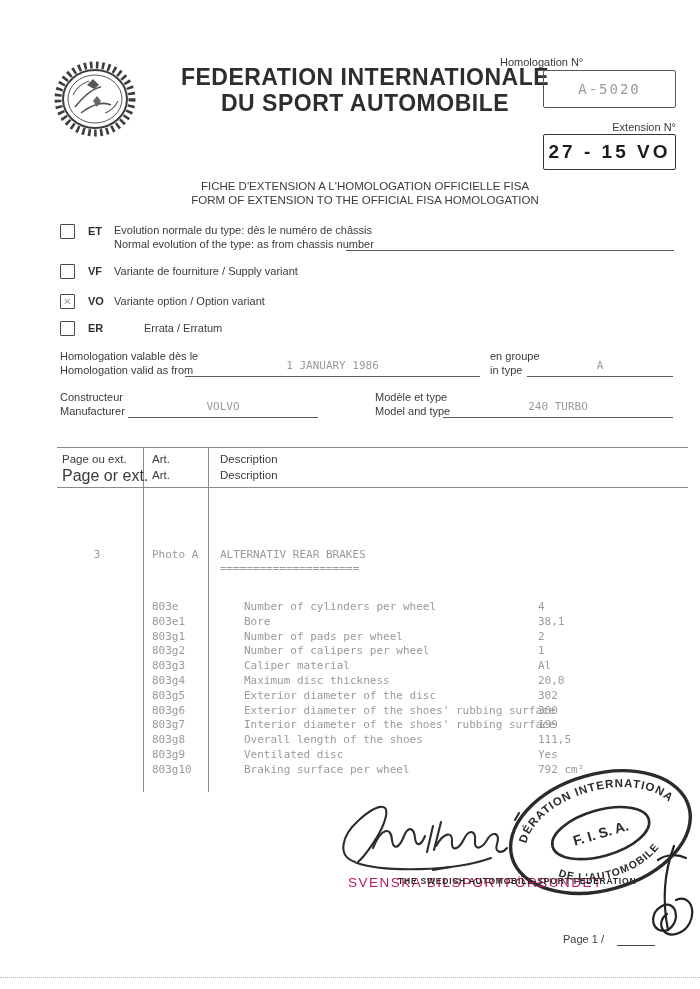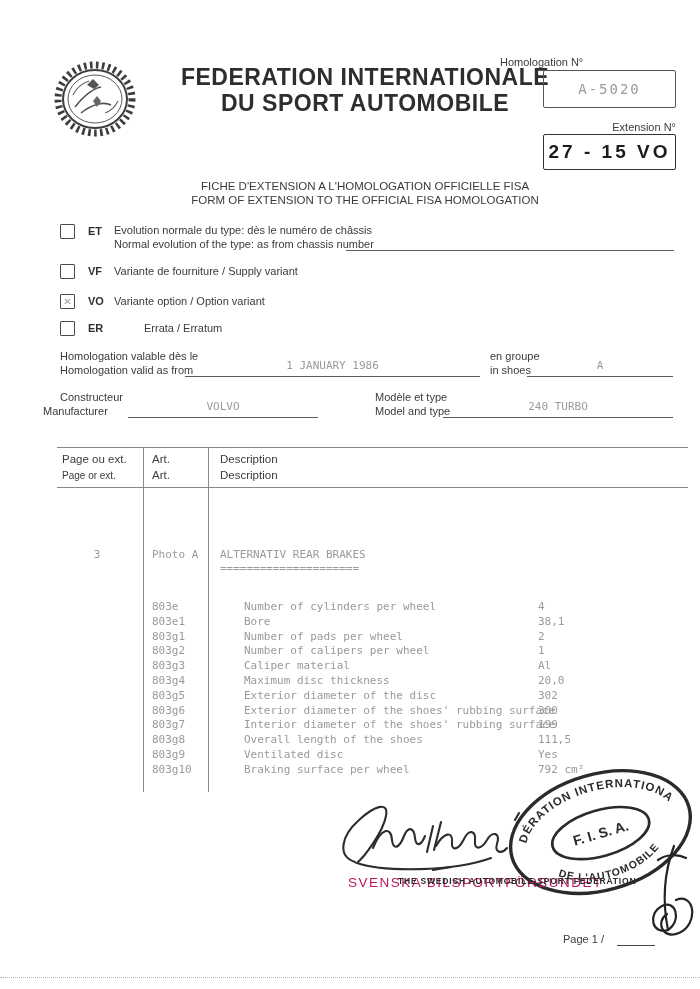--- a/index.html
+++ b/index.html
@@ -84,40 +84,40 @@
 
   <div class="abs cb" style="left:60px;top:321px;"></div>
   <div class="abs code" style="left:88px;top:322px;">ER</div>
   <div class="abs lbl" style="left:114px;top:322px;margin-left:30px;">Errata / Erratum</div>
 
   <div class="abs lbl" style="left:60px;top:350px;">Homologation valable dès le</div>
   <div class="abs lbl" style="left:60px;top:364px;">Homologation valid as from</div>
   <div class="abs fill-line" style="left:185px;top:365px;width:295px;"></div>
   <div class="abs mono typed-center" style="left:185px;top:359px;width:295px;">1 JANUARY 1986</div>
   <div class="abs lbl" style="left:490px;top:350px;">en groupe</div>
-  <div class="abs lbl" style="left:490px;top:364px;">in shoes</div>
+  <div class="abs lbl" style="left:490px;top:364px;">in type</div>
   <div class="abs fill-line" style="left:527px;top:365px;width:146px;"></div>
   <div class="abs mono typed-center" style="left:527px;top:359px;width:146px;">A</div>
 
   <div class="abs lbl" style="left:60px;top:391px;">Constructeur</div>
-  <div class="abs lbl" style="left:43px;top:405px;">Manufacturer</div>
+  <div class="abs lbl" style="left:60px;top:405px;">Manufacturer</div>
   <div class="abs fill-line" style="left:128px;top:406px;width:190px;"></div>
   <div class="abs mono typed-center" style="left:128px;top:400px;width:190px;">VOLVO</div>
   <div class="abs lbl" style="left:375px;top:391px;">Modèle et type</div>
   <div class="abs lbl" style="left:375px;top:405px;">Model and type</div>
   <div class="abs fill-line" style="left:443px;top:406px;width:230px;"></div>
   <div class="abs mono typed-center" style="left:443px;top:400px;width:230px;">240 TURBO</div>
 
   <div class="abs hrule" style="left:57px;top:447px;width:631px;"></div>
   <div class="abs hrule" style="left:57px;top:487px;width:631px;"></div>
   <div class="abs vrule" style="left:143px;top:447px;height:345px;"></div>
   <div class="abs vrule" style="left:208px;top:447px;height:345px;"></div>
 
   <div class="abs lbl" style="left:62px;top:453px;font-size:11.5px;">Page ou ext.</div>
-  <div class="abs lbl" style="left:62px;top:469px;font-size:10px;">Page or ext.</div>
+  <div class="abs lbl" style="left:62px;top:469px;font-size:16px;">Page or ext.</div>
   <div class="abs lbl" style="left:152px;top:453px;font-size:11.5px;">Art.</div>
   <div class="abs lbl" style="left:152px;top:469px;font-size:11.5px;">Art.</div>
   <div class="abs lbl" style="left:220px;top:453px;font-size:11.5px;">Description</div>
   <div class="abs lbl" style="left:220px;top:469px;font-size:11.5px;">Description</div>
 
   <div class="abs mono typed-center" style="left:62px;top:548px;width:70px;">3</div>
   <div class="abs mono" style="left:152px;top:548px;">Photo A</div>
   <div class="abs mono" style="left:220px;top:548px;">ALTERNATIV REAR BRAKES</div>
   <div class="abs mono" style="left:220px;top:562px;">=====================</div>
 

